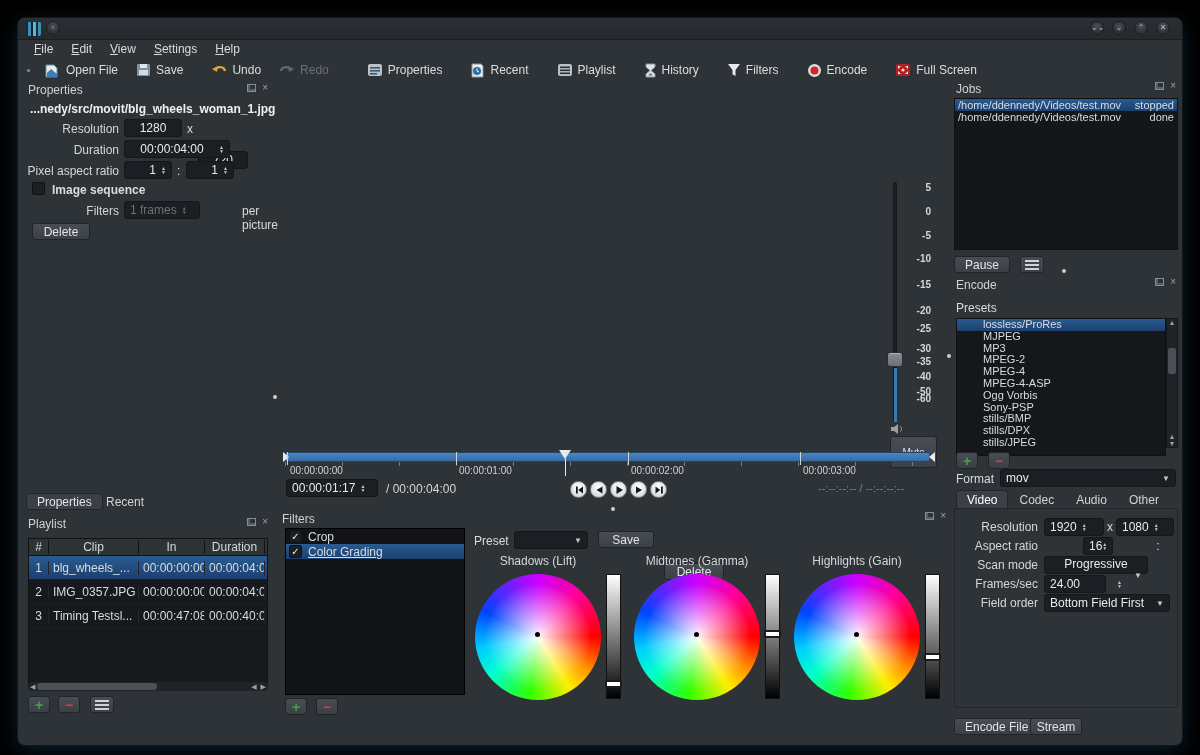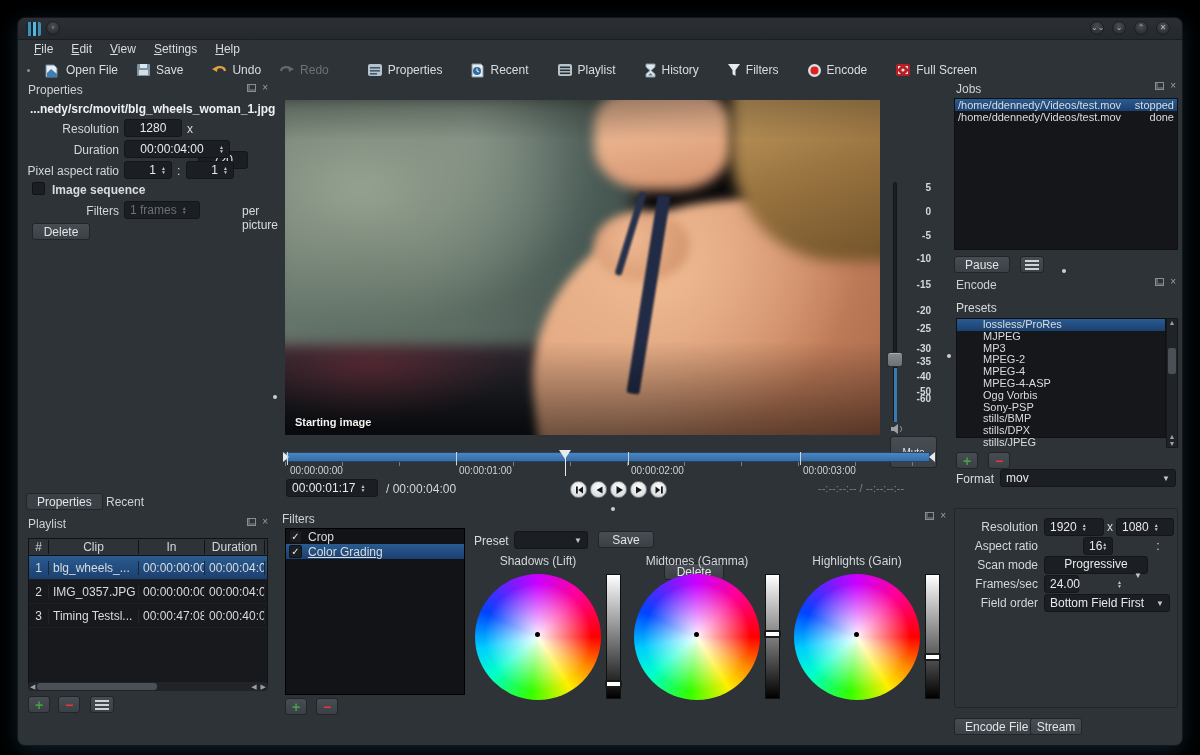--- a/index.html
+++ b/index.html
@@ -106,21 +106,21 @@
   .vslider{position:absolute;width:15px;height:125px;background:linear-gradient(#fff,#000);border:1px solid #111;}
   .vhandle{position:absolute;left:-2px;width:17px;height:8px;background:#fff;border:2px solid #1a1a1a;border-radius:2px;}
   .wheel-label{position:absolute;width:160px;text-align:center;color:#d4d7d9;}
   
   #jobs{left:934px;top:64px;width:228px;height:210px;}
   #jobs-list{position:absolute;left:2px;top:16px;width:224px;height:152px;background:#141619;border:1px solid #0e1012;}
   .job-row{display:flex;justify-content:space-between;font-size:11px;height:12px;line-height:12px;padding:0 3px;white-space:nowrap;}
   .job-row.sel{background:linear-gradient(#2a5b90,#1b4070);}
   
   #encode{left:934px;top:260px;width:228px;height:465px;}
-  #preset-list{position:absolute;left:4px;top:40px;width:210px;height:120px;background:#15171a;border:1px solid #0e1012;}
+  #preset-list{position:absolute;left:4px;top:40px;width:210px;height:138px;background:#15171a;border:1px solid #0e1012;}
   .preset-row{height:11.8px;line-height:11.5px;font-size:11px;padding-left:26px;white-space:nowrap;}
   .preset-row.sel{background:linear-gradient(#2a5b90,#1b4070);}
   #preset-scroll{position:absolute;left:214px;top:40px;width:12px;height:130px;background:#202327;border:1px solid #15171a;
     display:flex;flex-direction:column;align-items:center;}
   .vthumb{width:8px;height:26px;background:#4a5056;border-radius:2px;margin-top:22px;}
   .enc-tabs{position:absolute;left:4px;top:212px;display:flex;}
   .enc-tab{padding:2px 10px;border:1px solid transparent;border-bottom:none;color:#cfd3d6;}
   .enc-tab.active{background:#3a4046;border-color:#22262a;border-radius:3px 3px 0 0;color:#fff;}
   #enc-frame{position:absolute;left:2px;top:230px;width:224px;height:200px;border:1px solid #22262a;border-radius:0 3px 3px 3px;}
   .enc-row{position:absolute;display:flex;align-items:center;width:220px;}
@@ -346,48 +346,20 @@
         <span class="plus">+</span>
       </span>
     <span class="btn" style="position:absolute;left:34px;top:180px;width:22px;padding:0;">
         <span class="minus">−</span>
       </span>
     <span class="btn" style="position:absolute;left:66px;top:180px;width:24px;padding:0;">
         <span class="hamburger"></span>
       </span>
   </div>
 
-  <div id="video" class="abs">
-    <div class="layer" style="left:-3%;top:-3%;width:62%;height:84%;filter:blur(10px);background:
-      radial-gradient(ellipse at 25% 35%, #97a391 0%, transparent 55%),
-      radial-gradient(ellipse at 55% 15%, #7c8a7f 0%, transparent 50%),
-      radial-gradient(ellipse at 40% 70%, #5e6f63 0%, transparent 55%),
-      radial-gradient(ellipse at 70% 45%, #4a5d58 0%, transparent 60%),
-      linear-gradient(100deg,#6c7a70,#55645f 60%,#39453f);"></div>
-    <div class="layer" style="left:-2%;bottom:-5%;width:54%;height:32%;filter:blur(7px);background:
-      radial-gradient(ellipse at 30% 20%, #5e2c38 0%, transparent 45%),
-      linear-gradient(180deg,#332a31 0%,#1d2026 45%,#0c0e13 100%);"></div>
-    <div class="layer" style="right:-7%;top:30%;width:66%;height:85%;filter:blur(5px);transform:rotate(-6deg);
-      border-radius:50% 42% 0 0/62% 52% 0 0;background:
-      radial-gradient(ellipse at 35% 20%, #f0bb92 0%, transparent 55%),
-      linear-gradient(115deg,#e3a983 5%,#d99c78 35%,#c4805c 65%,#a9684a 90%);"></div>
-    <div class="layer" style="left:52%;top:-5%;width:23%;height:32%;filter:blur(6px);border-radius:40%;
-      background:linear-gradient(170deg,#caa185 0%,#e9b28d 45%,#d2916c 100%);"></div>
-    <div class="layer" style="right:-5%;top:-7%;width:30%;height:55%;filter:blur(7px);border-radius:0 0 0 60%;
-      background:linear-gradient(160deg,#caa265,#9a7440 50%,#6e5028);"></div>
-    <div class="layer" style="left:52%;top:33%;width:16%;height:21%;filter:blur(5px);border-radius:50%;
-      background:radial-gradient(circle at 40% 40%,#efb993,#d79a72 70%);"></div>
-    <div class="layer" style="left:60%;top:28%;width:2.2%;height:60%;filter:blur(1px);transform:rotate(9deg);
-      background:#212b45;border-radius:3px;"></div>
-    <div class="layer" style="left:57.5%;top:27%;width:1.1%;height:26%;filter:blur(1px);transform:rotate(17deg);
-      background:#27314c;border-radius:3px;"></div>
-    <div class="layer" style="left:0;top:0;width:100%;height:100%;background:
-      linear-gradient(180deg,rgba(0,0,0,.25) 0%,transparent 12%,transparent 72%,rgba(0,0,0,.5) 100%);"></div>
-    <span id="overlay-label">Starting image</span>
-  </div>
 
   <div id="vol-groove" class="abs"></div>
   <div id="vol-fill" class="abs"></div>
   <div id="vol-handle" class="abs"></div>
   <div id="vol-labels" class="abs">
     <span>5</span>
       <span>0</span>
     <span>-5</span>
       <span>-10</span>
     <span>-15</span>
@@ -569,20 +541,26 @@
         <span class="plus">+</span>
       </span>
     <span class="btn" style="position:absolute;left:36px;top:174px;width:22px;padding:0;">
         <span class="minus">−</span>
       </span>
     <span style="position:absolute;left:4px;top:194px;">Format</span>
     <span class="fld" style="position:absolute;left:48px;top:191px;width:176px;">
       <span>mov</span>
         <span class="dd-arrow">▼</span>
       </span>
+    <div class="enc-tabs">
+      <span class="enc-tab active">Video</span>
+      <span class="enc-tab">Codec</span>
+      <span class="enc-tab">Audio</span>
+      <span class="enc-tab">Other</span>
+    </div>
     <div id="enc-frame"></div>
     <div class="enc-row" style="left:4px;top:240px;">
       <span class="enc-label">Resolution</span>
       <span class="fld" style="width:60px;">
           <span>1920</span>
           <span class="spin">
             <i>▲</i>
             <i>▼</i>
           </span>
         </span>
@@ -615,21 +593,21 @@
     </div>
     <div class="enc-row" style="left:4px;top:278px;">
       <span class="enc-label">Scan mode</span>
       <span class="fld" style="width:104px;flex-direction:column;">
           <span>Progressive</span>
           <span class="dd-arrow">▼</span>
         </span>
     </div>
     <div class="enc-row" style="left:4px;top:297px;">
       <span class="enc-label">Frames/sec</span>
-      <span class="fld" style="width:35px;gap:32px;">
+      <span class="fld" style="width:62px;gap:32px;">
           <span>24.00</span>
           <span class="spin">
             <i>▲</i>
             <i>▼</i>
           </span>
         </span>
     </div>
     <div class="enc-row" style="left:4px;top:316px;">
       <span class="enc-label">Field order</span>
       <span class="fld" style="width:126px;">

